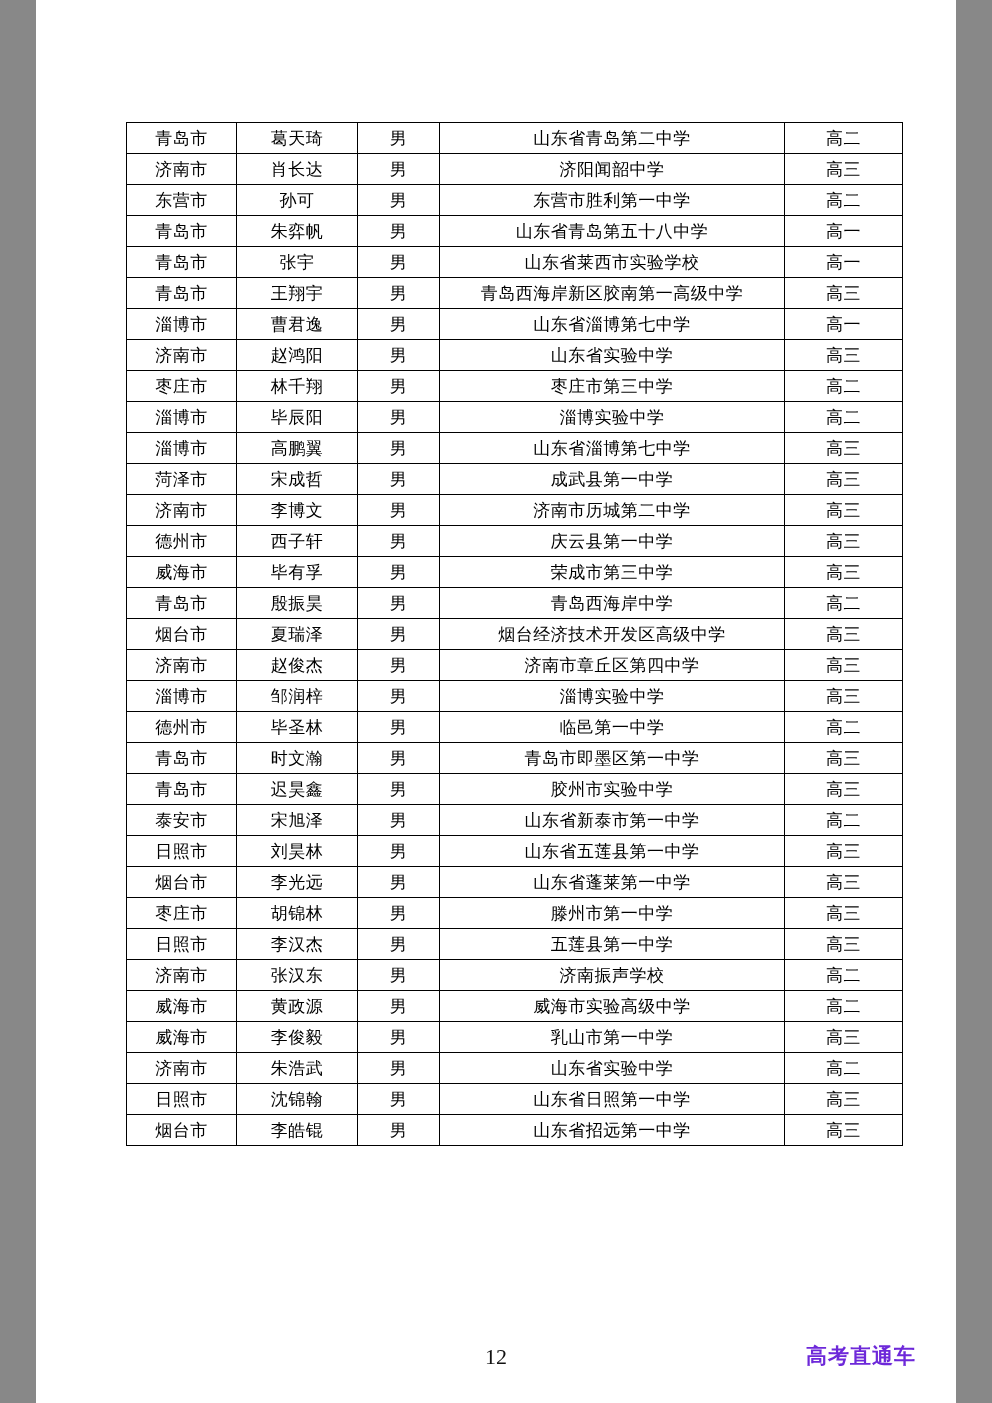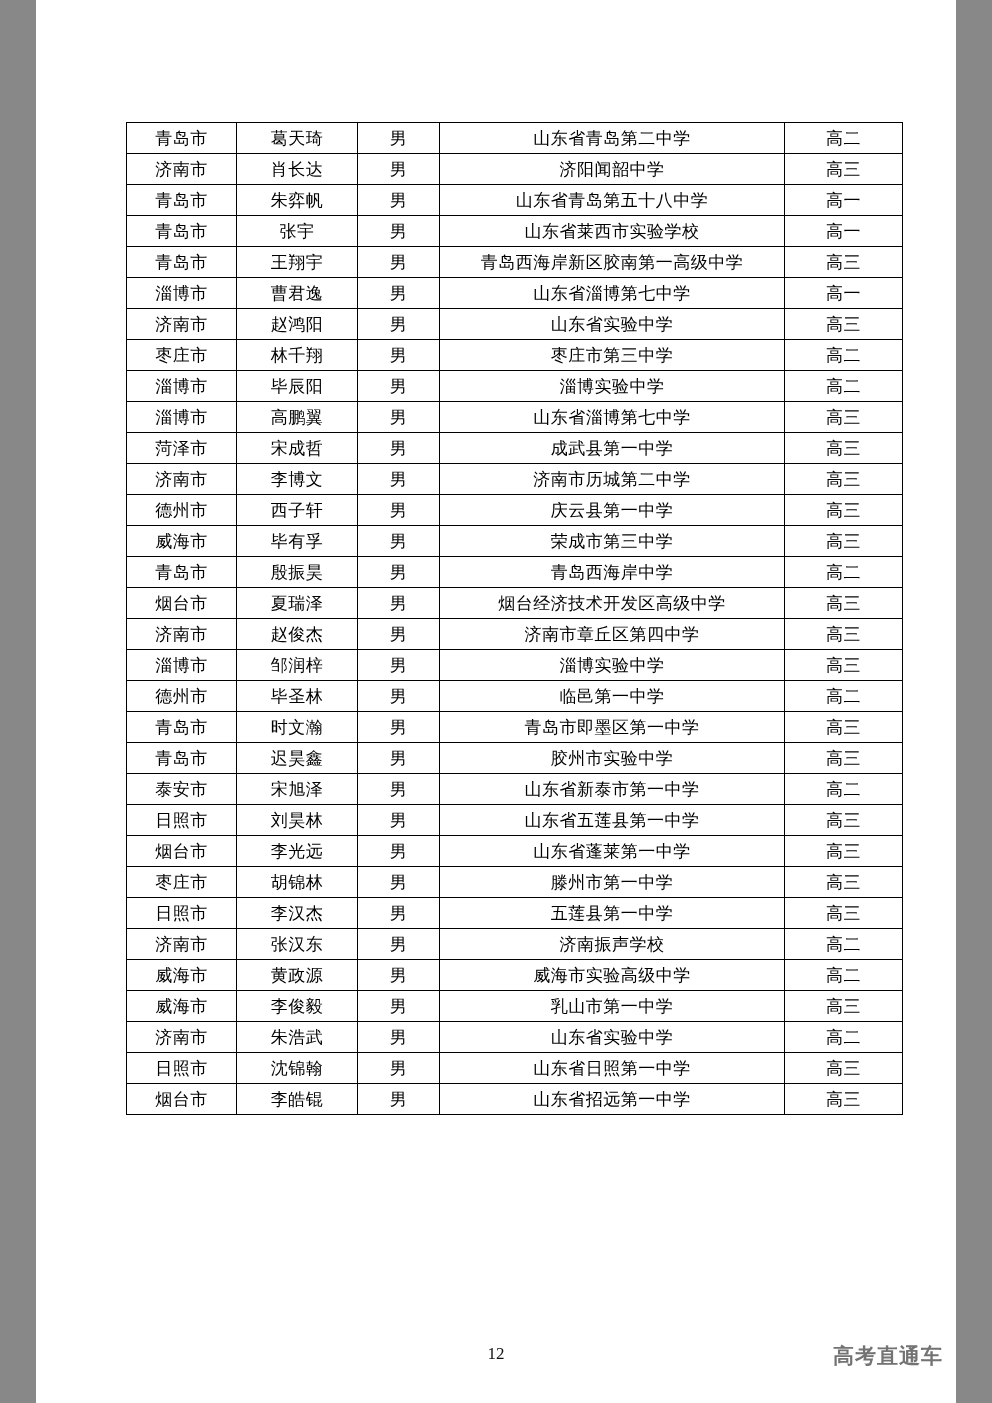--- a/index.html
+++ b/index.html
@@ -37,31 +37,31 @@
   col.c-name   { width: 121px; }
   col.c-gender { width: 82px;  }
   col.c-school { width: 345px; }
   col.c-grade  { width: 118px; }
   .page-number {
     position: absolute;
     left: 0;
     right: 0;
     top: 1344px;
     text-align: center;
-    font-size: 17px;
+    font-size: 22px;
     color: #111;
   }
   .watermark {
     position: absolute;
-    right: 13px;
+    right: 40px;
     top: 1342px;
     font-family: "Liberation Sans", "DejaVu Sans", sans-serif;
     font-weight: bold;
     font-size: 21px;
-    color: #737373;
+    color: #6d28d9;
     letter-spacing: 1px;
   }
 </style>
 </head>
 <body>
 
 <div class="page">
 
   <table class="roster">
     <colgroup>
@@ -80,20 +80,27 @@
           <td>高二</td>
         </tr>
         <tr>
           <td>济南市</td>
           <td>肖长达</td>
           <td>男</td>
           <td>济阳闻韶中学</td>
           <td>高三</td>
         </tr>
         <tr>
+          <td>东营市</td>
+          <td>孙可</td>
+          <td>男</td>
+          <td>东营市胜利第一中学</td>
+          <td>高二</td>
+        </tr>
+        <tr>
           <td>青岛市</td>
           <td>朱弈帆</td>
           <td>男</td>
           <td>山东省青岛第五十八中学</td>
           <td>高一</td>
         </tr>
         <tr>
           <td>青岛市</td>
           <td>张宇</td>
           <td>男</td>

